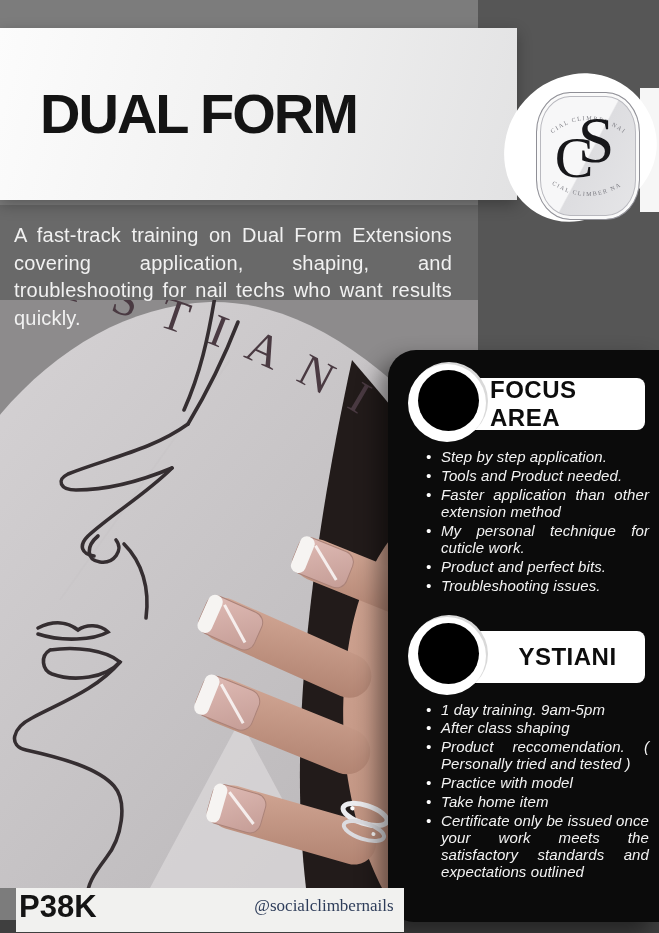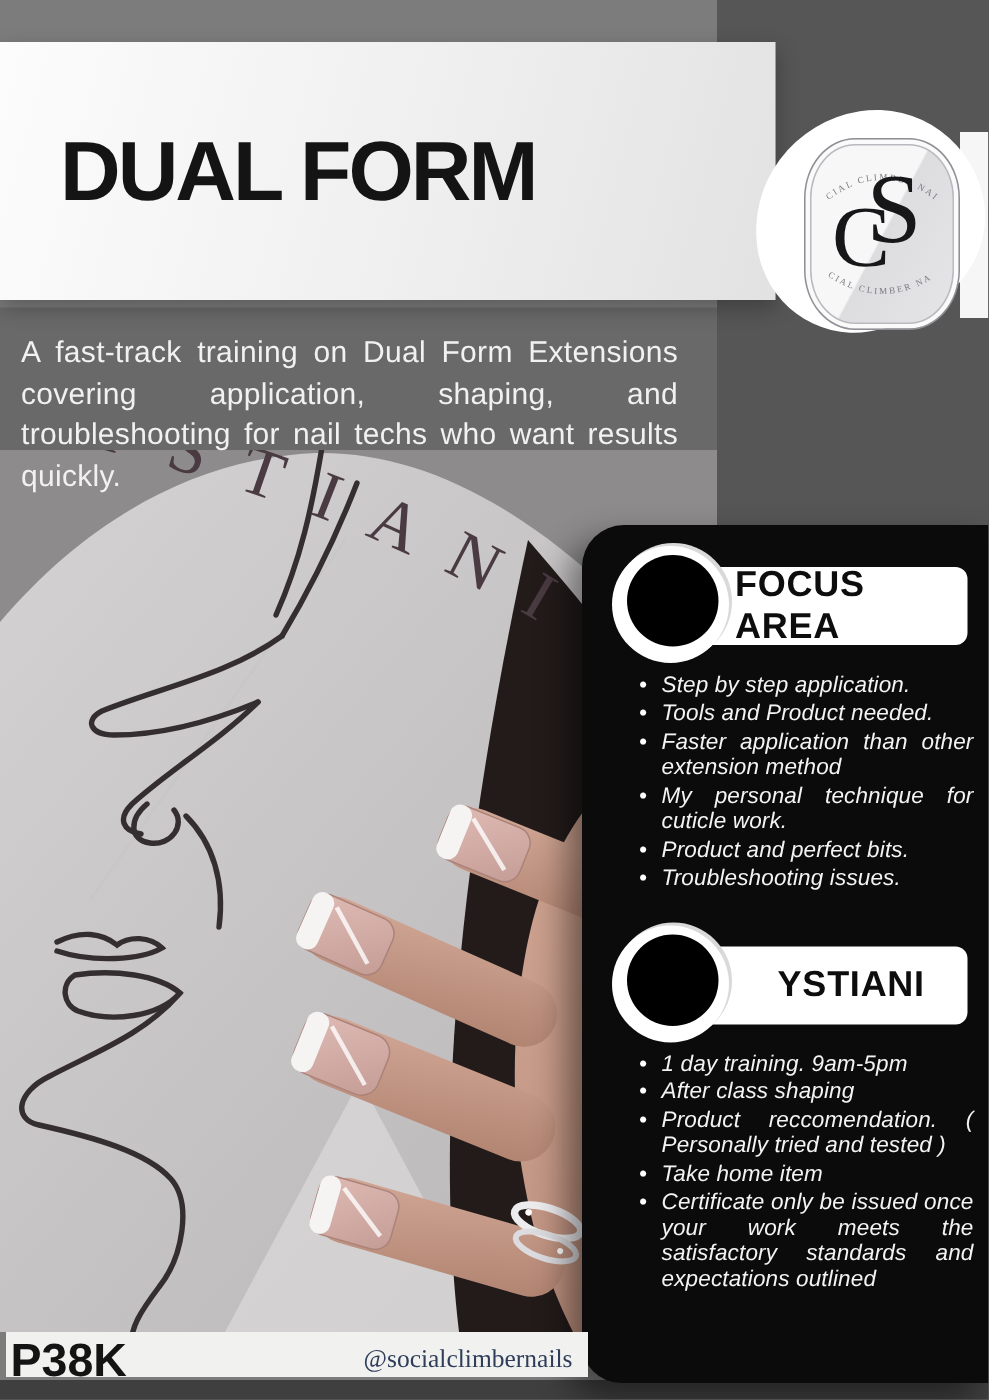--- a/index.html
+++ b/index.html
@@ -51,21 +51,21 @@
   .head-circle{position:absolute;left:-6px;top:-10px;width:78px;height:78px;border-radius:50%;background:#fff;
      box-shadow:2px -2px 0 0 #d9d9d9;}
   .head-circle .dot{position:absolute;left:10px;top:6px;width:61px;height:61px;border-radius:50%;background:#000;}
 
   ul.bullets{margin:15px 10px 0 38px;padding:0;list-style:none;}
   ul.bullets li{position:relative;padding-left:15px;margin-bottom:2px;color:#f3f3f3;font-size:15px;
      line-height:1.13;text-align:justify;letter-spacing:.1px;font-style:italic;}
   ul.bullets li::before{content:"\2022";position:absolute;left:0;top:0;color:#fff;}
 
   
-  .footer-bar{position:absolute;left:4px;top:888px;width:388px;height:30px;background:#f1f1ef;z-index:7;}
+  .footer-bar{position:absolute;left:16px;top:888px;width:388px;height:44px;background:#f1f1ef;z-index:7;}
   .price{position:absolute;left:3px;top:1px;font-size:31px;font-weight:800;color:#141414;letter-spacing:0;}
   .handle{position:absolute;left:228px;top:8px;width:160px;text-align:center;
      font-family:"Liberation Serif",serif;font-size:17px;color:#2e3d5a;}
 </style>
 </head>
 <body>
 
 <div class="page">
 
   <div class="stripe-right"></div>
@@ -200,20 +200,21 @@
       </div>
       <div class="head-circle">
           <div class="dot"></div>
         </div>
     </div>
     <ul class="bullets">
 
     <li>1 day training. 9am-5pm</li>
         <li>After class shaping</li>
         <li>Product reccomendation. ( Personally tried and tested )</li>
+        <li>Practice with model</li>
         <li>Take home item</li>
         <li>Certificate only be issued once your work meets the satisfactory standards and expectations outlined</li>
       </ul>
 
   </div>
 
   <div class="footer-bar">
     <div class="price">P38K</div>
     <div class="handle">@socialclimbernails</div>
   </div>

